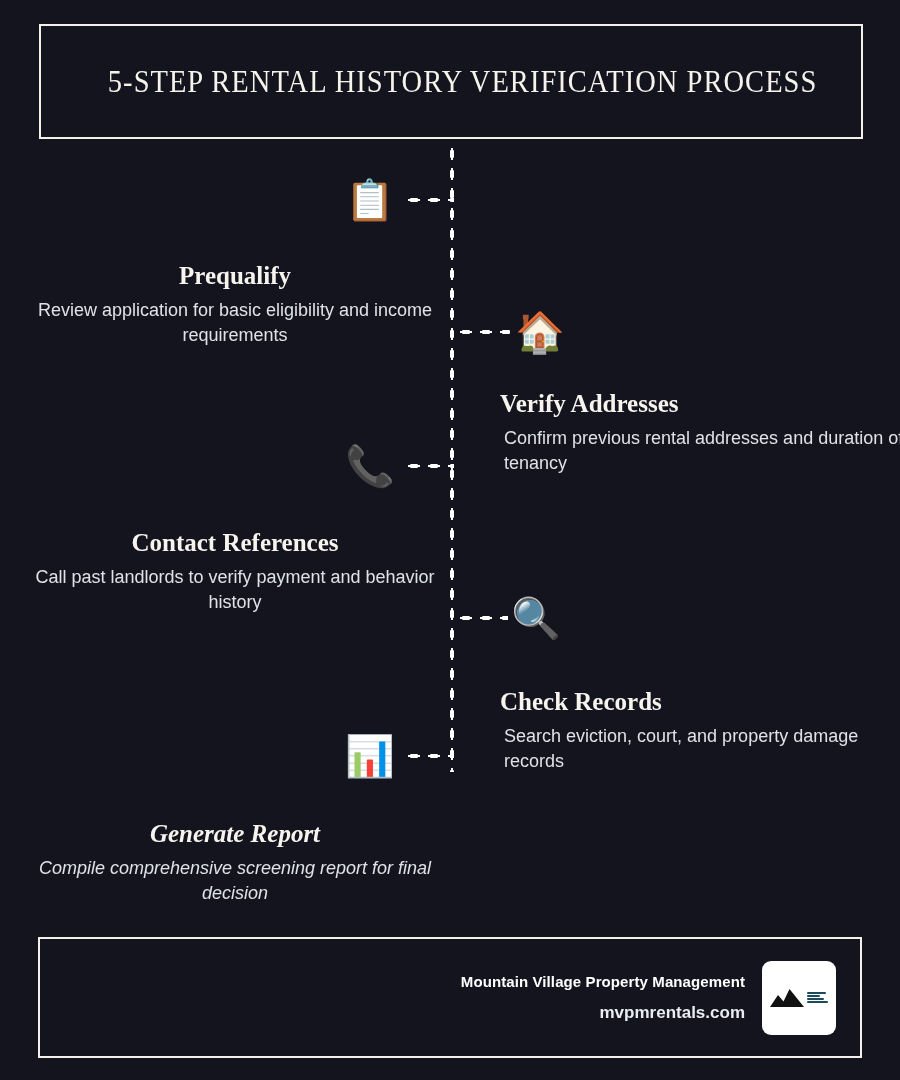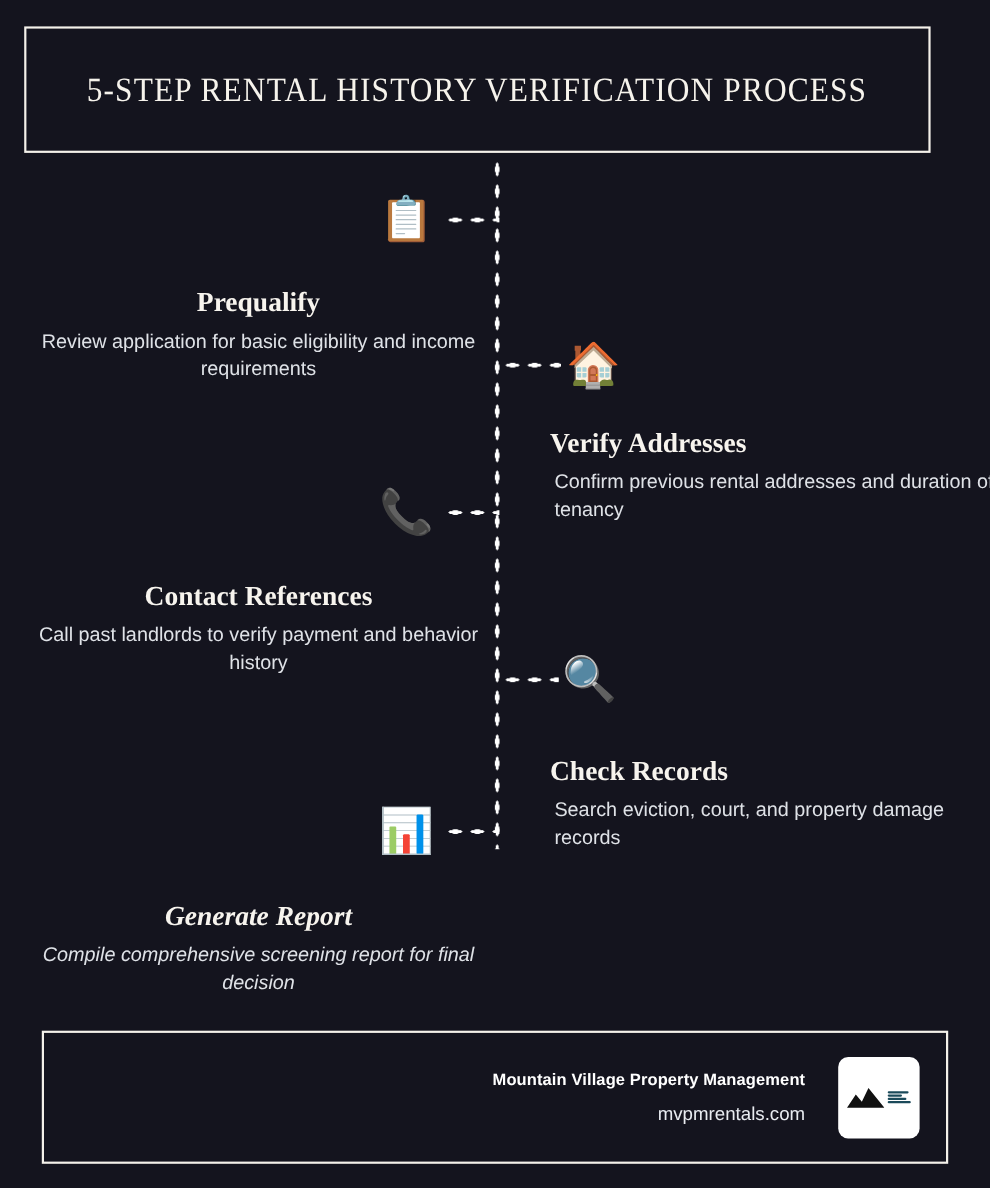--- a/index.html
+++ b/index.html
@@ -12,29 +12,29 @@
     height: 1080px;
     position: relative;
     overflow: hidden;
     font-family: "Liberation Sans", sans-serif;
     -webkit-font-smoothing: antialiased;
   }
 
   
   .header-box {
     position: absolute;
-    left: 22px;
+    left: 39px;
     top: 24px;
     width: 824px;
     height: 115px;
     border: 2px solid #f4f1ea;
     box-sizing: border-box;
     display: flex;
     align-items: center;
-    justify-content: center;
+    padding-left: 36px;
   }
   .header-title {
     font-family: "Liberation Serif", "DejaVu Serif", serif;
     font-size: 31px;
     letter-spacing: 1.1px;
     color: #f6f3ec;
     text-transform: uppercase;
     transform: scaleX(0.92);
     white-space: nowrap;
     font-weight: 400;
@@ -106,34 +106,34 @@
     border: 2px solid #f4f1ea;
     box-sizing: border-box;
   }
   .footer-inner {
     position: absolute;
     right: 24px;
     top: 0;
     height: 100%;
     display: flex;
     align-items: center;
-    gap: 30px;
+    gap: 17px;
   }
   .footer-text { text-align: right; }
   .footer-company {
     font-size: 15px;
     font-weight: 700;
     color: #ffffff;
     letter-spacing: 0.1px;
     margin-bottom: 13px;
   }
   .footer-site {
     font-size: 17px;
     color: #e9ecf1;
-    font-weight: 400;
+    font-weight: 700;
   }
   .footer-logo {
     width: 74px;
     height: 74px;
     background: #ffffff;
     border-radius: 9px;
     display: flex;
     align-items: center;
     justify-content: center;
   }

